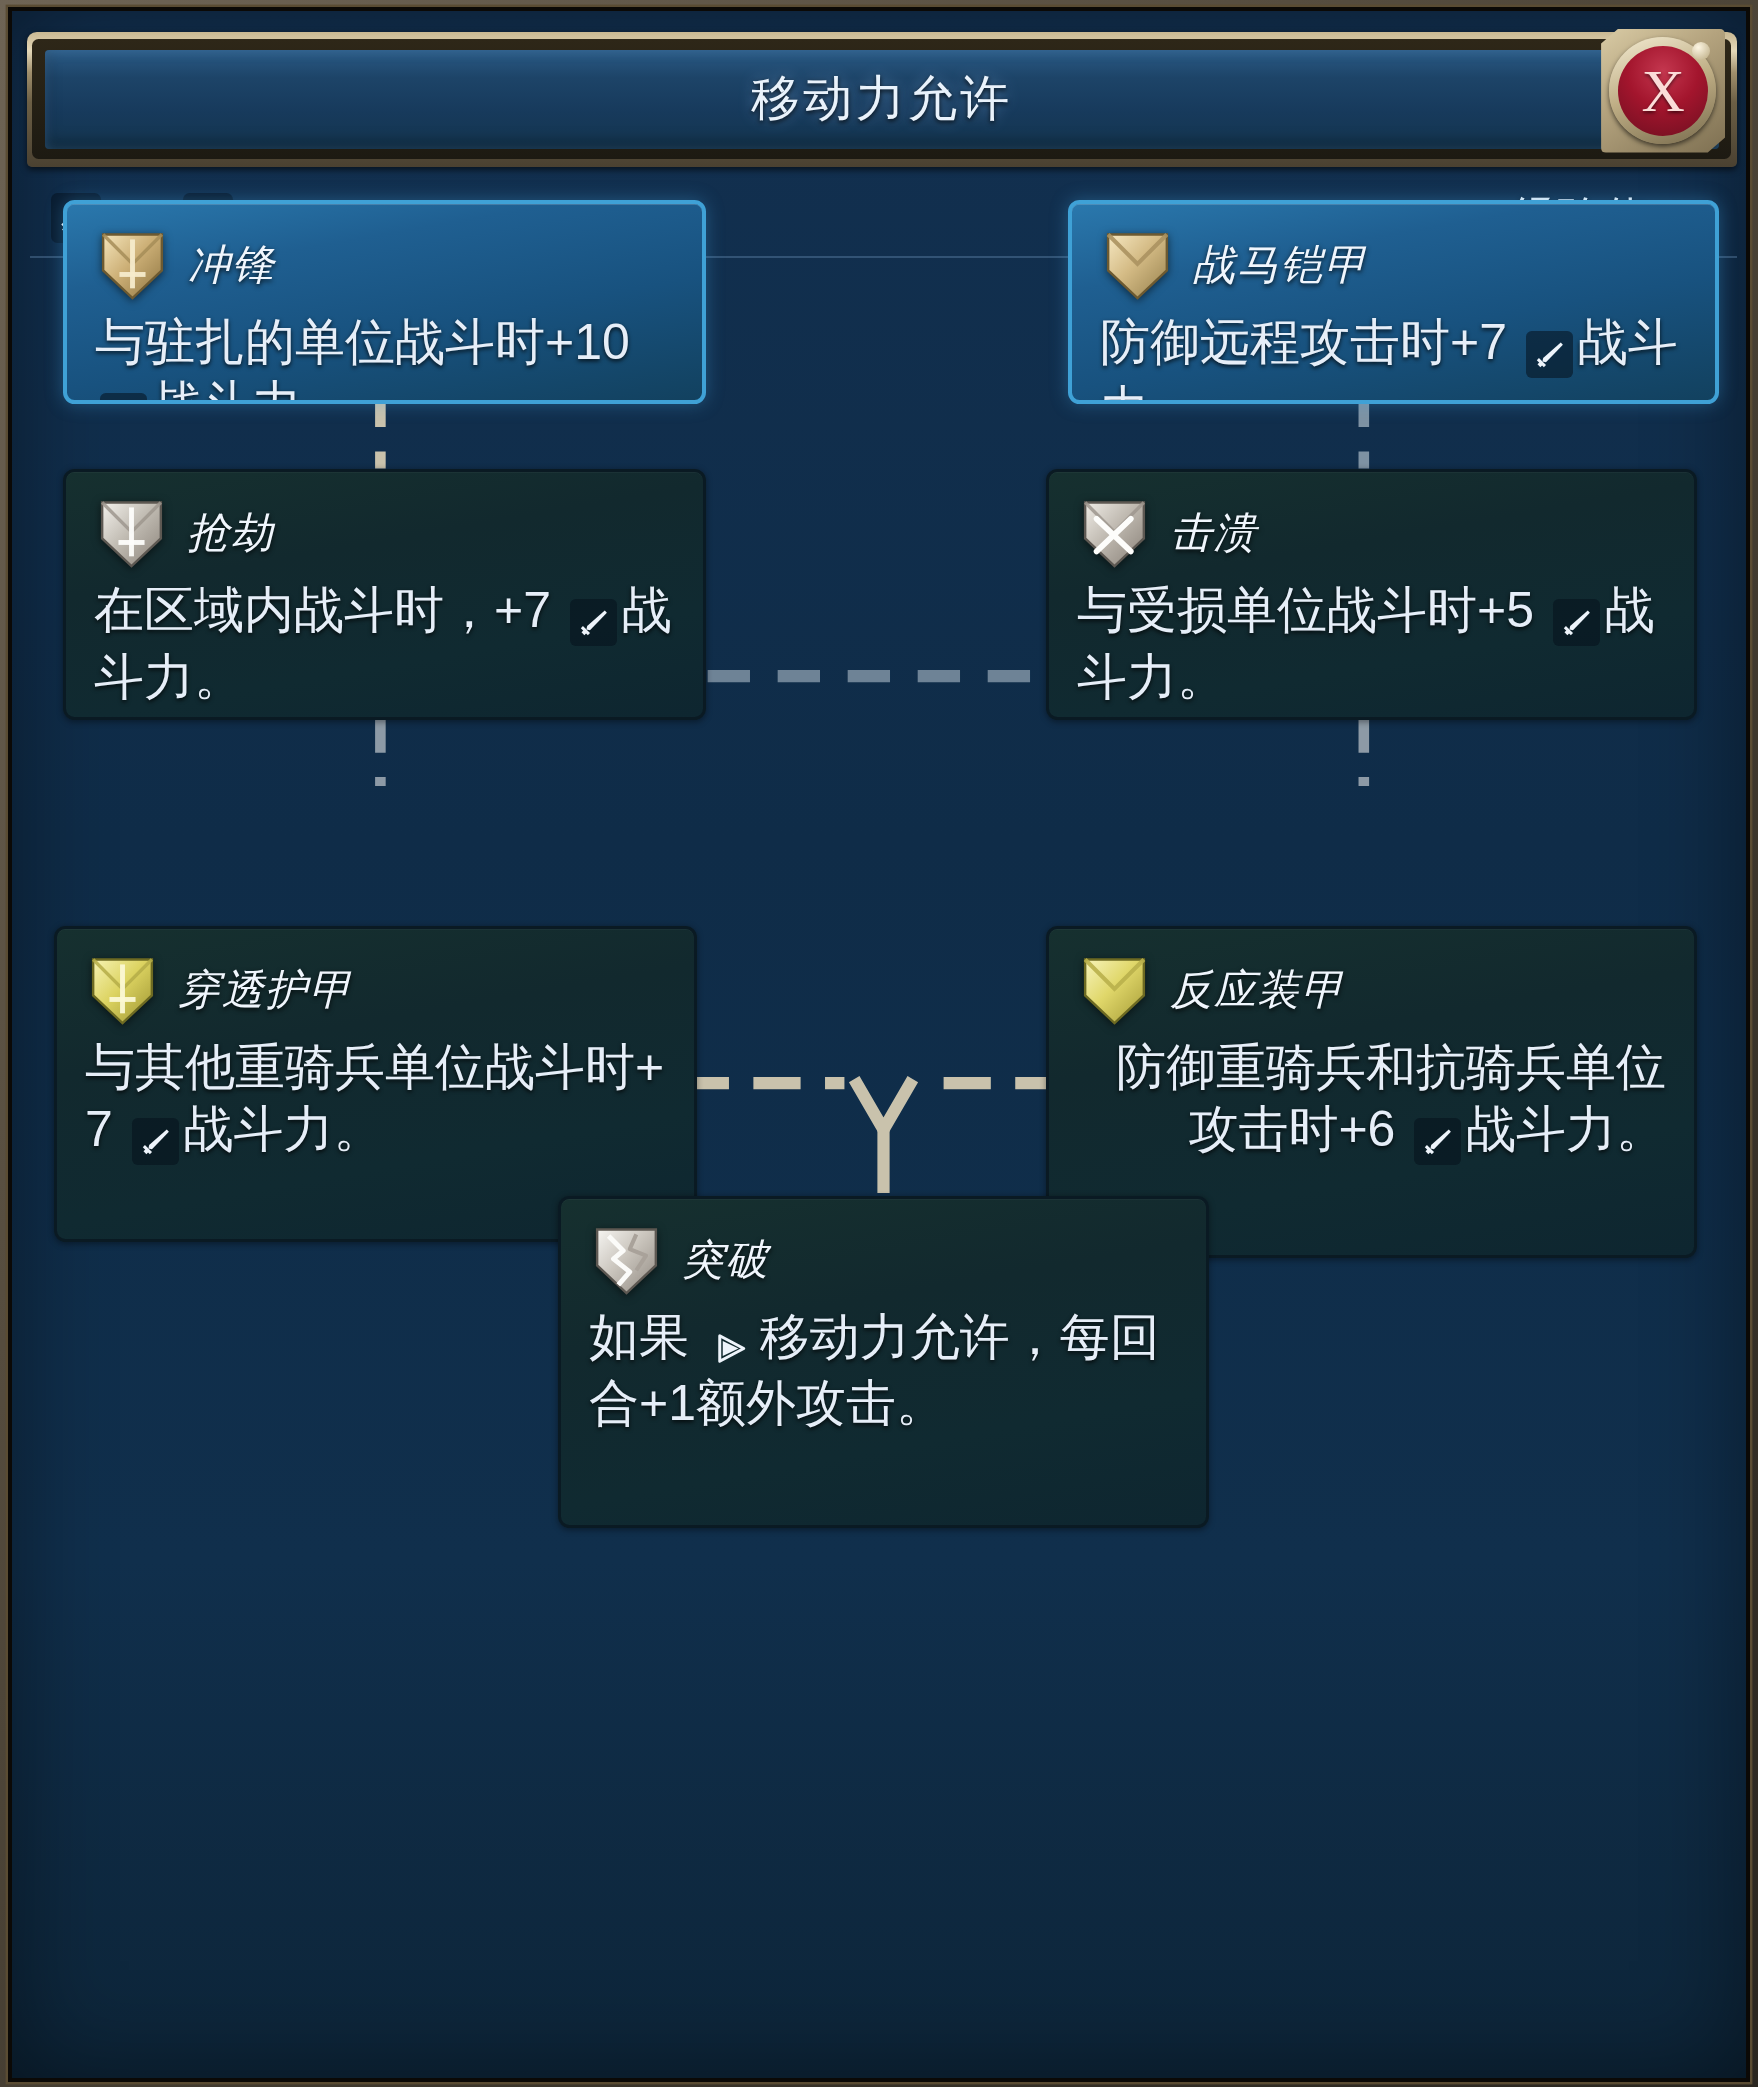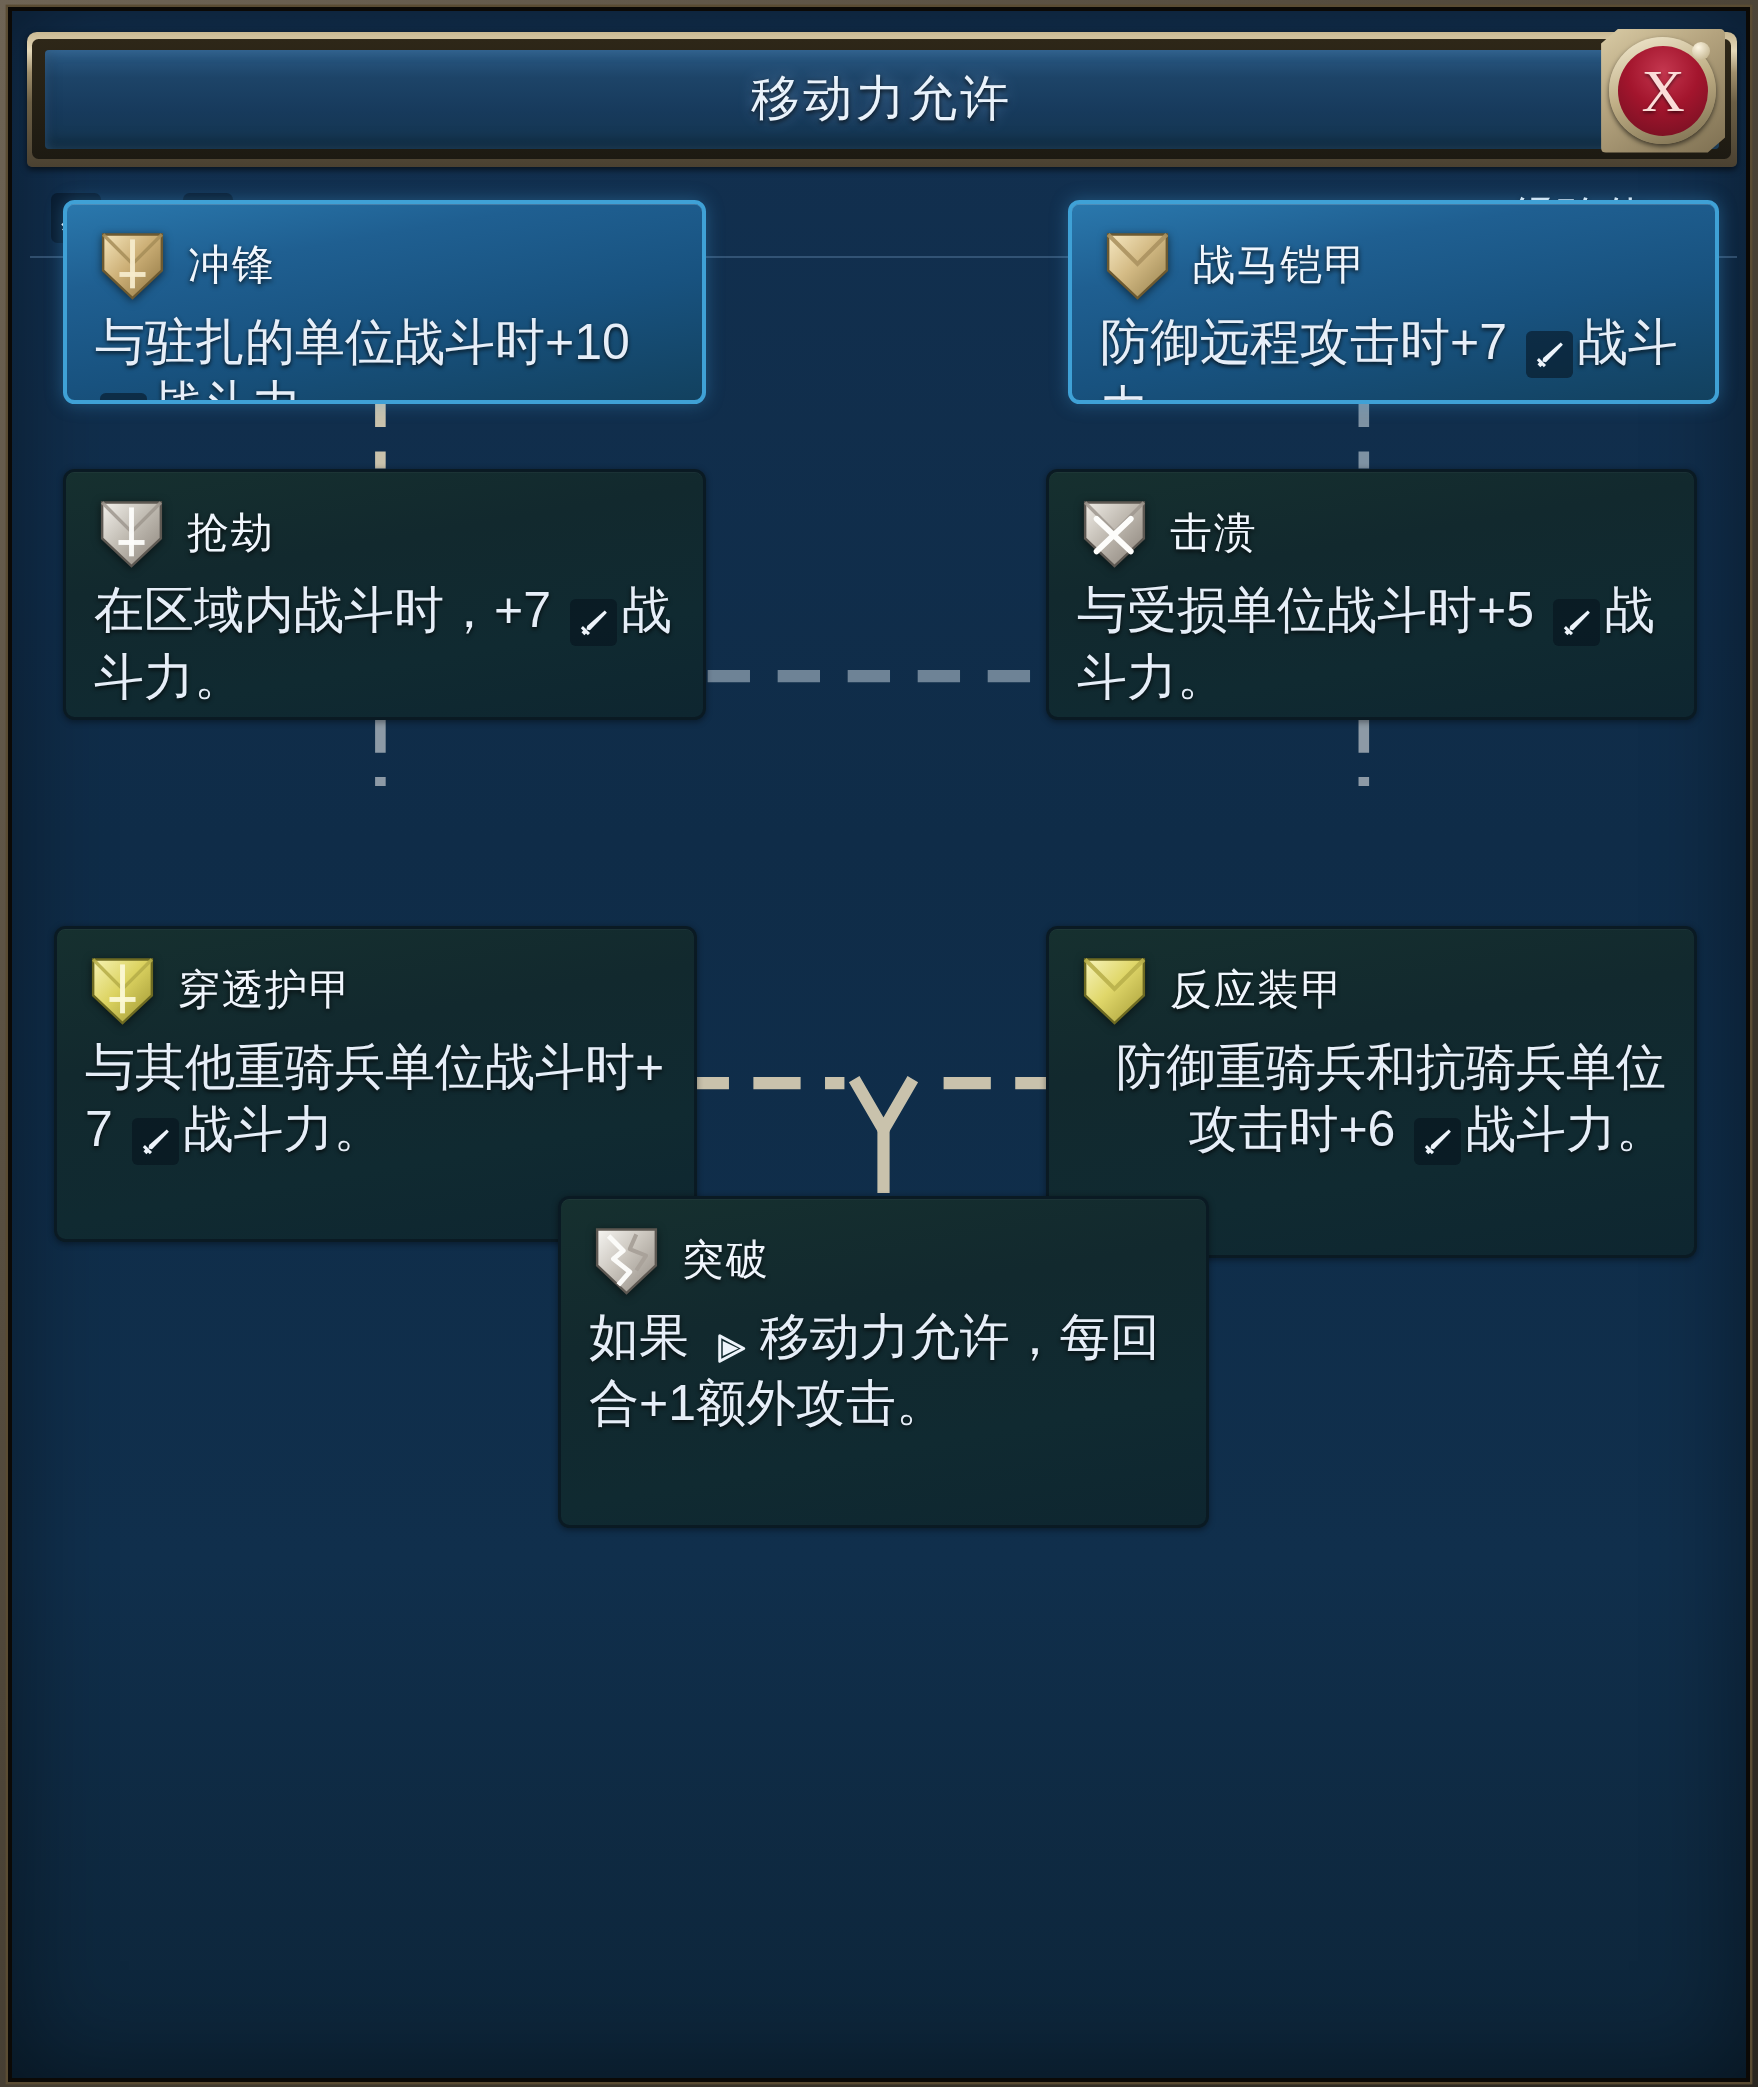--- a/index.html
+++ b/index.html
@@ -137,20 +137,21 @@
     background:linear-gradient(170deg,#16302f 0%,#12292e 35%,#102a31 70%,#0e2630 100%);
     border:3.3px solid #0a1a23;
     box-shadow:inset 0 0.8px 0 rgba(255,255,255,.05), 0 1.6px 6.5px rgba(0,0,0,.4);
   }
   .card-head{display:flex;align-items:center;gap:18px;margin-bottom:8.1px;}
   .badge{width:75px;height:75px;flex:0 0 75px;position:relative;}
   .badge svg{display:block;filter:drop-shadow(0 2.4px 4.1px rgba(0,0,0,.55));}
   .card-title{
     font-size:42px;color:#f0f6fd;letter-spacing:1.6px;
     text-shadow:0 1.6px 4.9px rgba(0,0,0,.85);
+    font-style:italic;
   }
   .card-desc{
     font-size:50px;line-height:1.24;color:#e6eef8;
     text-shadow:0 1.6px 4.1px rgba(0,0,0,.8);
     word-break:break-all;
   }
   .inline-chip{
     display:inline-flex;align-items:center;justify-content:center;
     width:47px;height:47px;border-radius:5.7px;vertical-align:-10.6px;
     background:rgba(5,16,28,.55);margin:0 4.9px;

